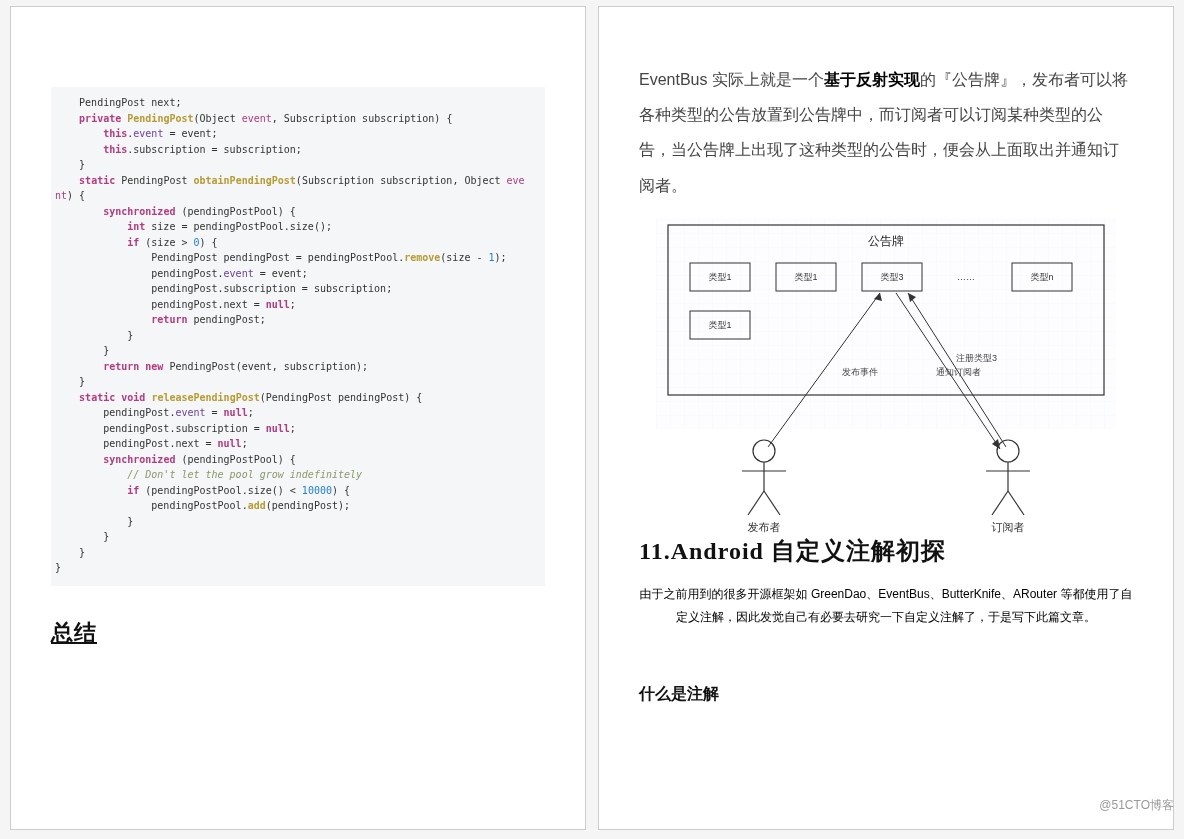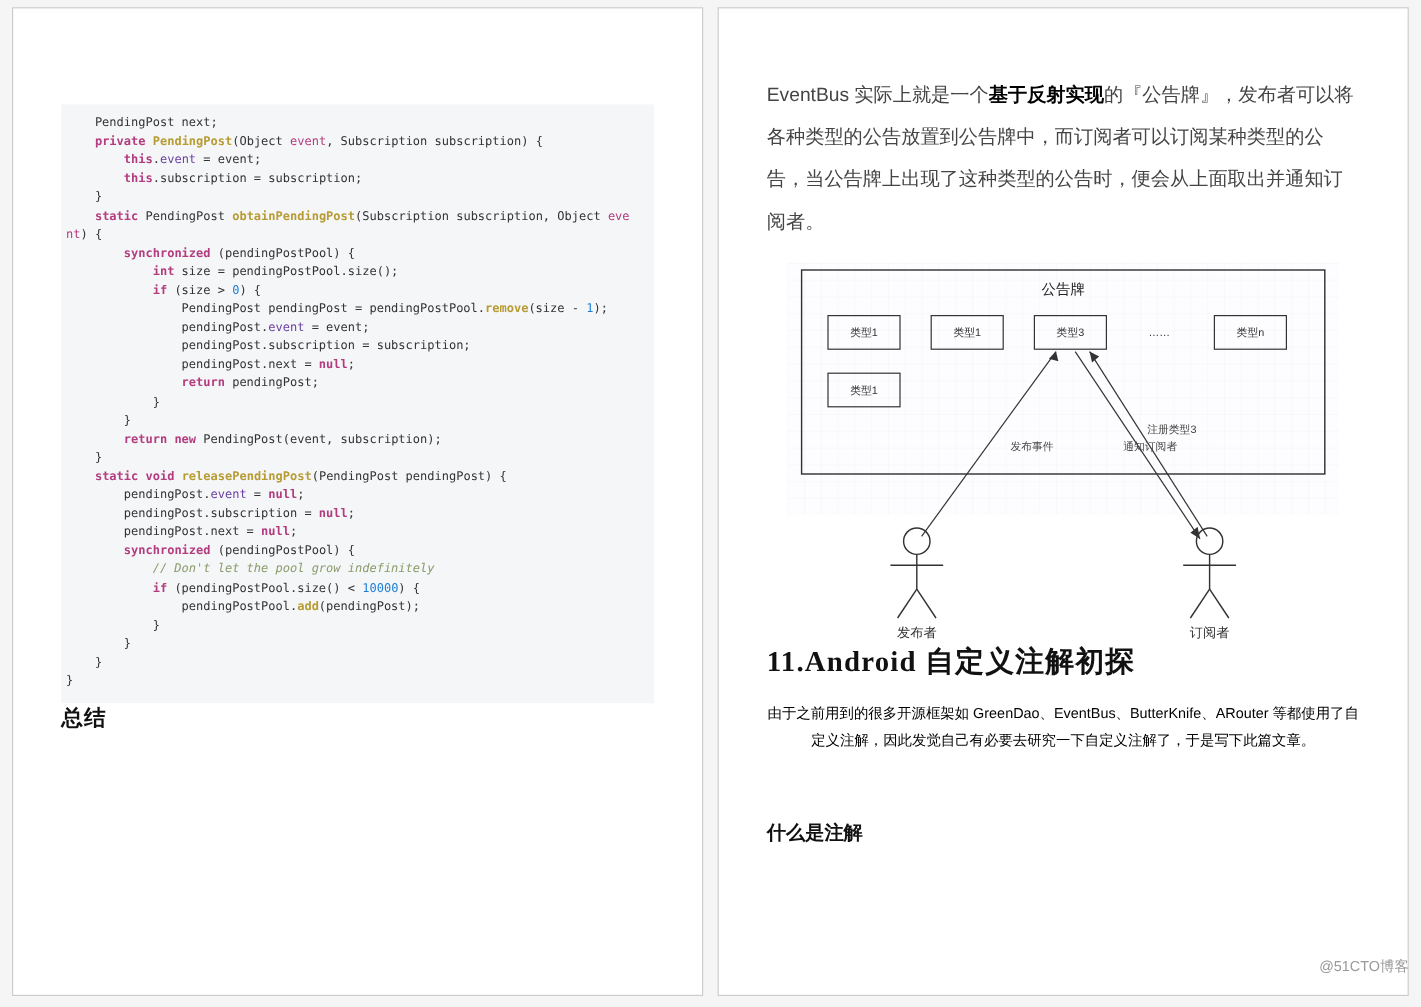--- a/index.html
+++ b/index.html
@@ -44,24 +44,26 @@
   .fld { color: #6a3fa3; }                       
 
   .body-text {
     font-size: 12px;
     line-height: 2;
     color: #000000;
     margin-top: 18px;
     text-align: center;
   }
   h2.section {
-    font-size: 18px;
+    font-size: 22px;
     font-weight: 700;
     color: #111;
+    margin-top: 32px;
     letter-spacing: 1px;
+    text-decoration: underline;
   }
   h2.section-big {
     font-size: 24px;
     font-weight: 700;
     color: #111;
     font-family: SimSun, "Songti SC", "Microsoft YaHei", serif;
     letter-spacing: 1px;
   }
   h3.sub {
     font-size: 16px;

